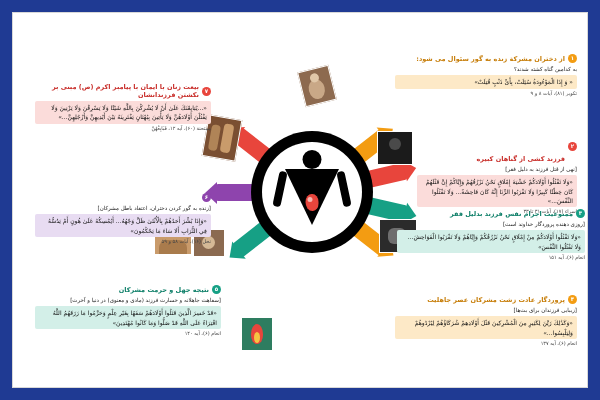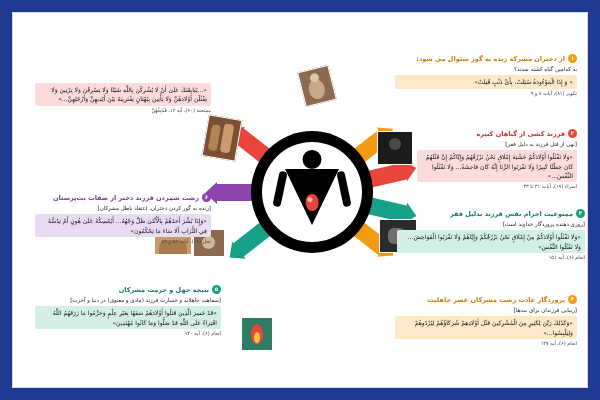--- a/index.html
+++ b/index.html
@@ -284,21 +284,21 @@
       <span style="color:#c77e0a;">از دختران مشرکة زنده به گور سئوال می شود:</span>
     </div>
     <div class="sub">به کدامین گناه کشته شدند؟</div>
     <div class="quote" style="background:#fde9c7;">« وَ إِذَا الْمَوْءُودَةُ سُئِلَتْ، بِأَیِّ ذَنْبٍ قُتِلَتْ»</div>
     <div class="src">تکویر (۸۱)، آیات ۸ و ۹</div>
   </div>
 
   <div class="block" style="left:404px; top:116px; width:160px;">
     <div class="head">
       <span class="num" style="background:#e8453c;">۲</span>
-      <span style="color:#c9302c;">فرزند کشی از گناهان کبیره</span>
+      <span style="color:#c9302c;margin-top:26px;">فرزند کشی از گناهان کبیره</span>
     </div>
     <div class="sub">[نهی از قتل فرزند به دلیل فقر]</div>
     <div class="quote" style="background:#fbdcda;">«وَلَا تَقْتُلُوا أَوْلَادَكُمْ خَشْيَةَ إِمْلَاقٍ نَحْنُ نَرْزُقُهُمْ وَإِيَّاكُمْ إِنَّ قَتْلَهُمْ كَانَ خِطْئًا كَبِيرًا وَلَا تَقْرَبُوا الزِّنَا إِنَّهُ كَانَ فَاحِشَةً... وَلَا تَقْتُلُوا النَّفْسَ...»</div>
     <div class="src">اسراء (۱۷)، آیات ۳۱ تا ۳۳</div>
   </div>
 
   <div class="block" style="left:384px; top:196px; width:188px;">
     <div class="head">
       <span class="num" style="background:#16a085;">۳</span>
       <span style="color:#10806a;">ممنوعیت اجرام نفس فرزند بدلیل فقر</span>
@@ -324,25 +324,28 @@
       <span style="color:#10806a;">نتیجه جهل و حرمت مشرکان</span>
     </div>
     <div class="sub">[سفاهت جاهلانه و خسارت فرزند (مادی و معنوی) در دنیا و آخرت]</div>
     <div class="quote" style="background:#d3efe8;">«قَدْ خَسِرَ الَّذِينَ قَتَلُوا أَوْلَادَهُمْ سَفَهًا بِغَيْرِ عِلْمٍ وَحَرَّمُوا مَا رَزَقَهُمُ اللَّهُ افْتِرَاءً عَلَى اللَّهِ قَدْ ضَلُّوا وَمَا كَانُوا مُهْتَدِينَ»</div>
     <div class="src">انعام (۶)، آیه ۱۴۰</div>
   </div>
 
   <div class="block left" style="left:22px; top:180px; width:176px;">
     <div class="head">
       <span class="num" style="background:#8e44ad;">۶</span>
-      <span style="color:#7b3a97;">زشت شمردن فرزند دختر از صفات بت‌پرستان</span>
     </div>
     <div class="sub">[زنده به گور کردن دختران، اعتقاد باطل مشرکان]</div>
     <div class="quote" style="background:#e8dcf2;">«وَإِذَا بُشِّرَ أَحَدُهُمْ بِالْأُنْثَىٰ ظَلَّ وَجْهُهُ... أَيُمْسِكُهُ عَلَىٰ هُونٍ أَمْ يَدُسُّهُ فِي التُّرَابِ أَلَا سَاءَ مَا يَحْكُمُونَ»</div>
     <div class="src">نحل (۱۶)، آیات ۵۸ و ۵۹</div>
   </div>
 
   <div class="block left" style="left:22px; top:70px; width:176px;">
+    <div class="head">
+      <span class="num" style="background:#e8453c;">۷</span>
+      <span style="color:#c9302c;">بیعت زنان با ایمان با پیامبر اکرم (ص) مبنی بر نکشتن فرزندانشان</span>
+    </div>
     <div class="quote" style="background:#fbdcda;">«...يُبَايِعْنَكَ عَلَىٰ أَنْ لَا يُشْرِكْنَ بِاللَّهِ شَيْئًا وَلَا يَسْرِقْنَ وَلَا يَزْنِينَ وَلَا يَقْتُلْنَ أَوْلَادَهُنَّ وَلَا يَأْتِينَ بِبُهْتَانٍ يَفْتَرِينَهُ بَيْنَ أَيْدِيهِنَّ وَأَرْجُلِهِنَّ...»</div>
     <div class="src">ممتحنة (۶۰)، آیه ۱۲، فَبَايِعْهُنَّ</div>
   </div>
 
 </div>
 
 </body></html>

